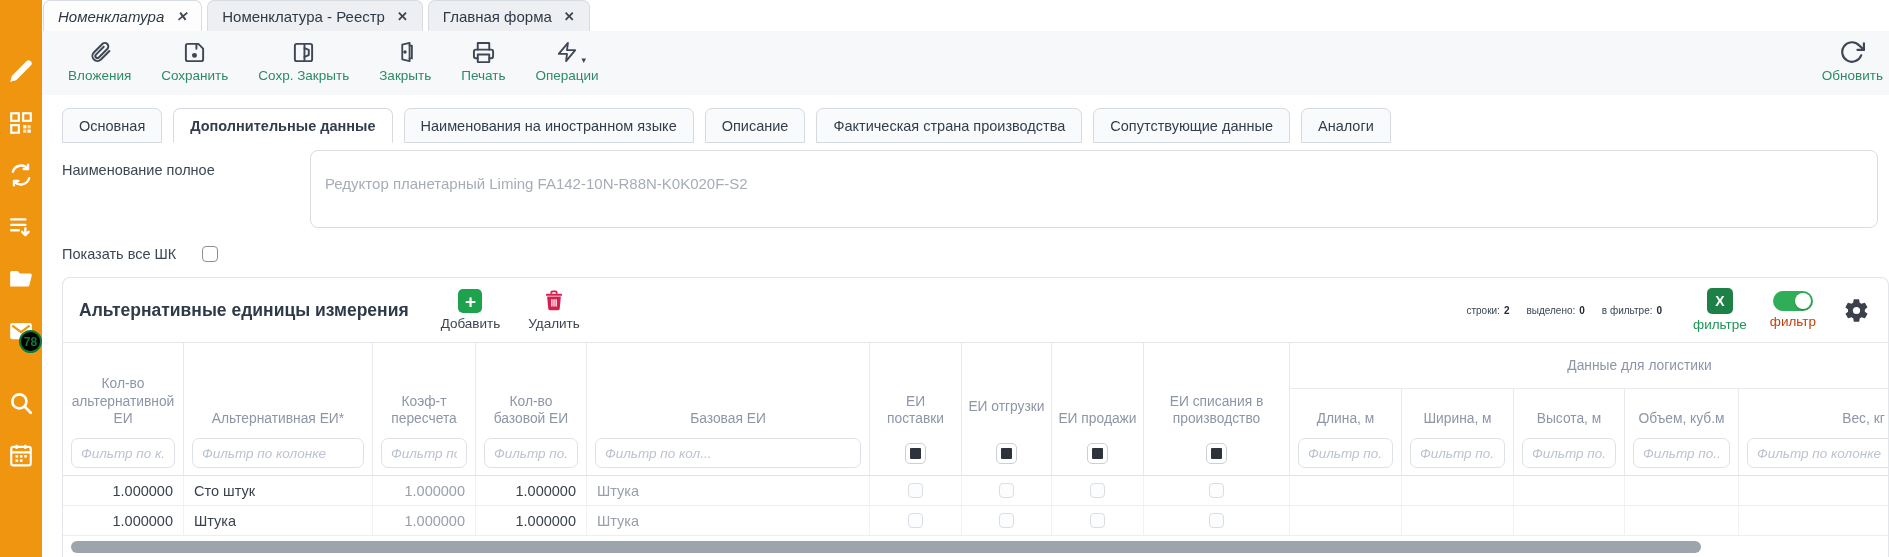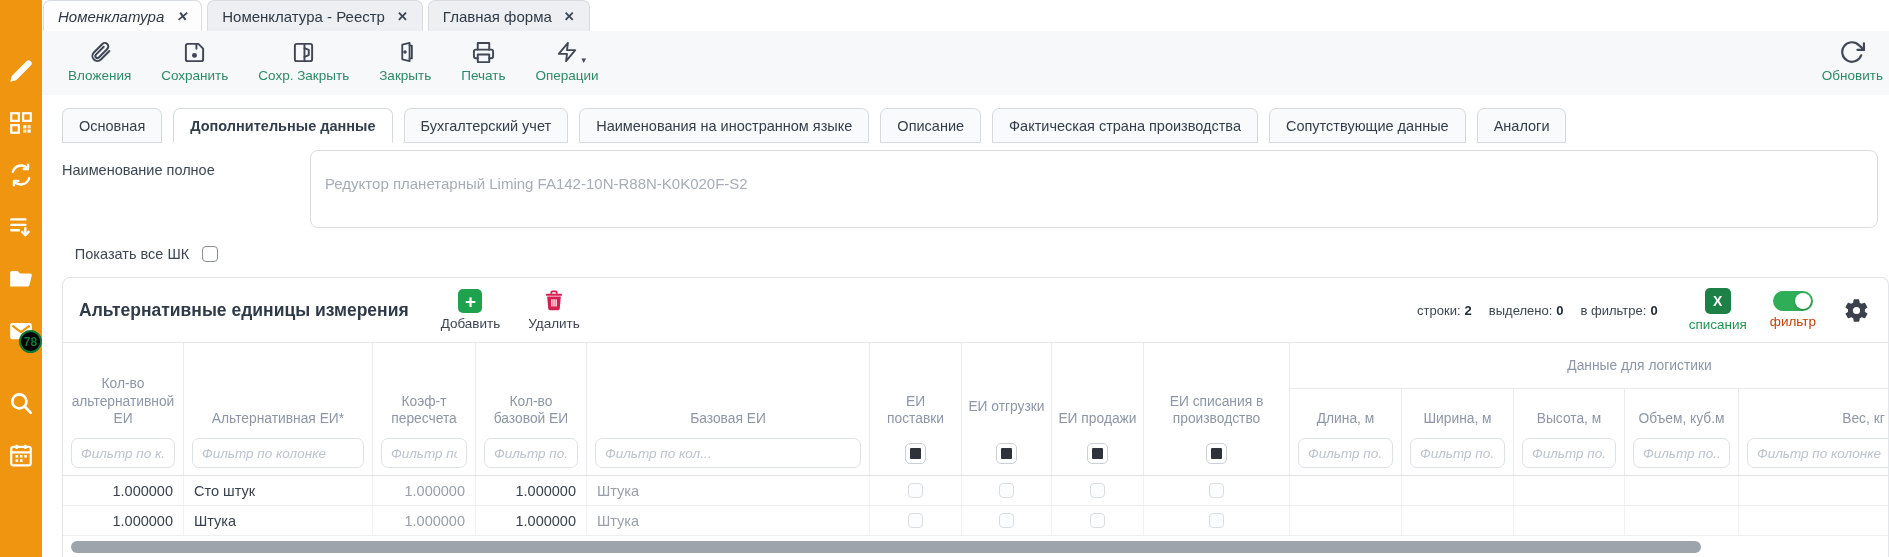--- a/index.html
+++ b/index.html
@@ -44,37 +44,37 @@
 
   
   .field-row { margin-top:7px; display:flex; }
   .field-label { width:248px; padding-top:12px; font-size:14.5px; color:#3c4654; }
   .field-area { flex:1; margin-right:11px; height:78px; border:1px solid #d9dde2; border-radius:8px;
     padding:24px 14px; font-size:15px; resize:none; outline:none; color:#0f766e; background:#fff;
     font-family:"Liberation Sans", sans-serif; }
   .field-area::placeholder { color:#a6adb7; }
 
   
-  .check-row { margin-top:17px; display:flex; align-items:center; height:17px;text-align:center; }
+  .check-row { margin-top:17px; display:flex; align-items:center; height:17px; }
   .check-label { width:140px; font-size:14.5px; color:#3c4654; }
   .checkbox { width:16px; height:16px; border:1.5px solid #8a9097; border-radius:4px; background:#fff; cursor:pointer; }
 
   
   .panel { margin-top:15px; border:1px solid #e2e5e9; border-bottom:none; border-radius:8px 8px 0 0;
     overflow:hidden; background:#fff; }
   .panel-head { height:64px; display:flex; align-items:center; padding:0 18px 0 16px; }
   .grid-title { font-size:17.5px; font-weight:bold; color:#2f3a48; }
   .gbtn { display:flex; flex-direction:column; align-items:center; gap:3px; cursor:pointer; }
   .gbtn .glabel { font-size:13.5px; color:#3b4552; white-space:nowrap; }
   .add-btn { margin-left:32px; }
   .del-btn { margin-left:28px; }
   .plus-box { width:24px; height:24px; border-radius:5px; background:#1ea24d; color:#fff; font-size:19px;
     font-weight:bold; display:flex; align-items:center; justify-content:center; line-height:1; }
   .head-right { margin-left:auto; display:flex; align-items:center; gap:17px; }
-  .stat { font-size:13px; color:#3b4652; white-space:nowrap;text-align:center; }
+  .stat { font-size:10px; color:#3b4652; white-space:nowrap;text-align:center; }
   .stat b { color:#222b36; margin-left:4px; }
   .export-x { width:26px; height:26px; border-radius:5px; background:#1d8047; color:#fff; font-size:14px;
     font-weight:bold; display:flex; align-items:center; justify-content:center; }
   .export-btn { margin-left:14px; }
   .export-btn .glabel { color:#1e9554; }
   .toggle-btn { margin-left:6px; }
   .toggle { width:40px; height:20px; border-radius:10px; background:#2fae57; position:relative; }
   .toggle .knob { position:absolute; right:2px; top:2px; width:16px; height:16px; border-radius:50%;
     background:#fff; box-shadow:0 1px 2px rgba(0,0,0,.25); }
   .gear-wrap { margin-left:10px; cursor:pointer; }
@@ -265,21 +265,20 @@
       </span>
       <span class="tlabel">Обновить</span>
     </div>
   </div>
 
   <div class="content">
 
     <div class="formtabs">
       <div class="ftab">Основная</div>
       <div class="ftab active">Дополнительные данные</div>
-      <div class="ftab">Бухгалтерский учет</div>
       <div class="ftab">Наименования на иностранном языке</div>
       <div class="ftab">Описание</div>
       <div class="ftab">Фактическая страна производства</div>
       <div class="ftab">Сопутствующие данные</div>
       <div class="ftab">Аналоги</div>
     </div>
 
     <div class="field-row">
       <div class="field-label">Наименование полное</div>
       <textarea class="field-area" placeholder="Редуктор планетарный Liming FA142-10N-R88N-K0K020F-S2" style=""></textarea>
@@ -309,21 +308,21 @@
               </svg>
           </span>
           <span class="glabel">Удалить</span>
         </div>
         <div class="head-right">
           <span class="stat"><span>строки:</span><b>2</b></span>
           <span class="stat"><span>выделено:</span><b>0</b></span>
           <span class="stat"><span>в фильтре:</span><b>0</b></span>
           <div class="gbtn export-btn">
             <div class="export-x">X</div>
-            <span class="glabel">списания</span>
+            <span class="glabel">фильтре</span>
           </div>
           <div class="gbtn toggle-btn">
             <div class="toggle">
                 <div class="knob"></div>
               </div>
             <span class="glabel" style="color:#c2410c">фильтр</span>
           </div>
           <div class="gear-wrap">
             <span>
               <svg width="27" height="27" viewBox="0 0 24 24">

